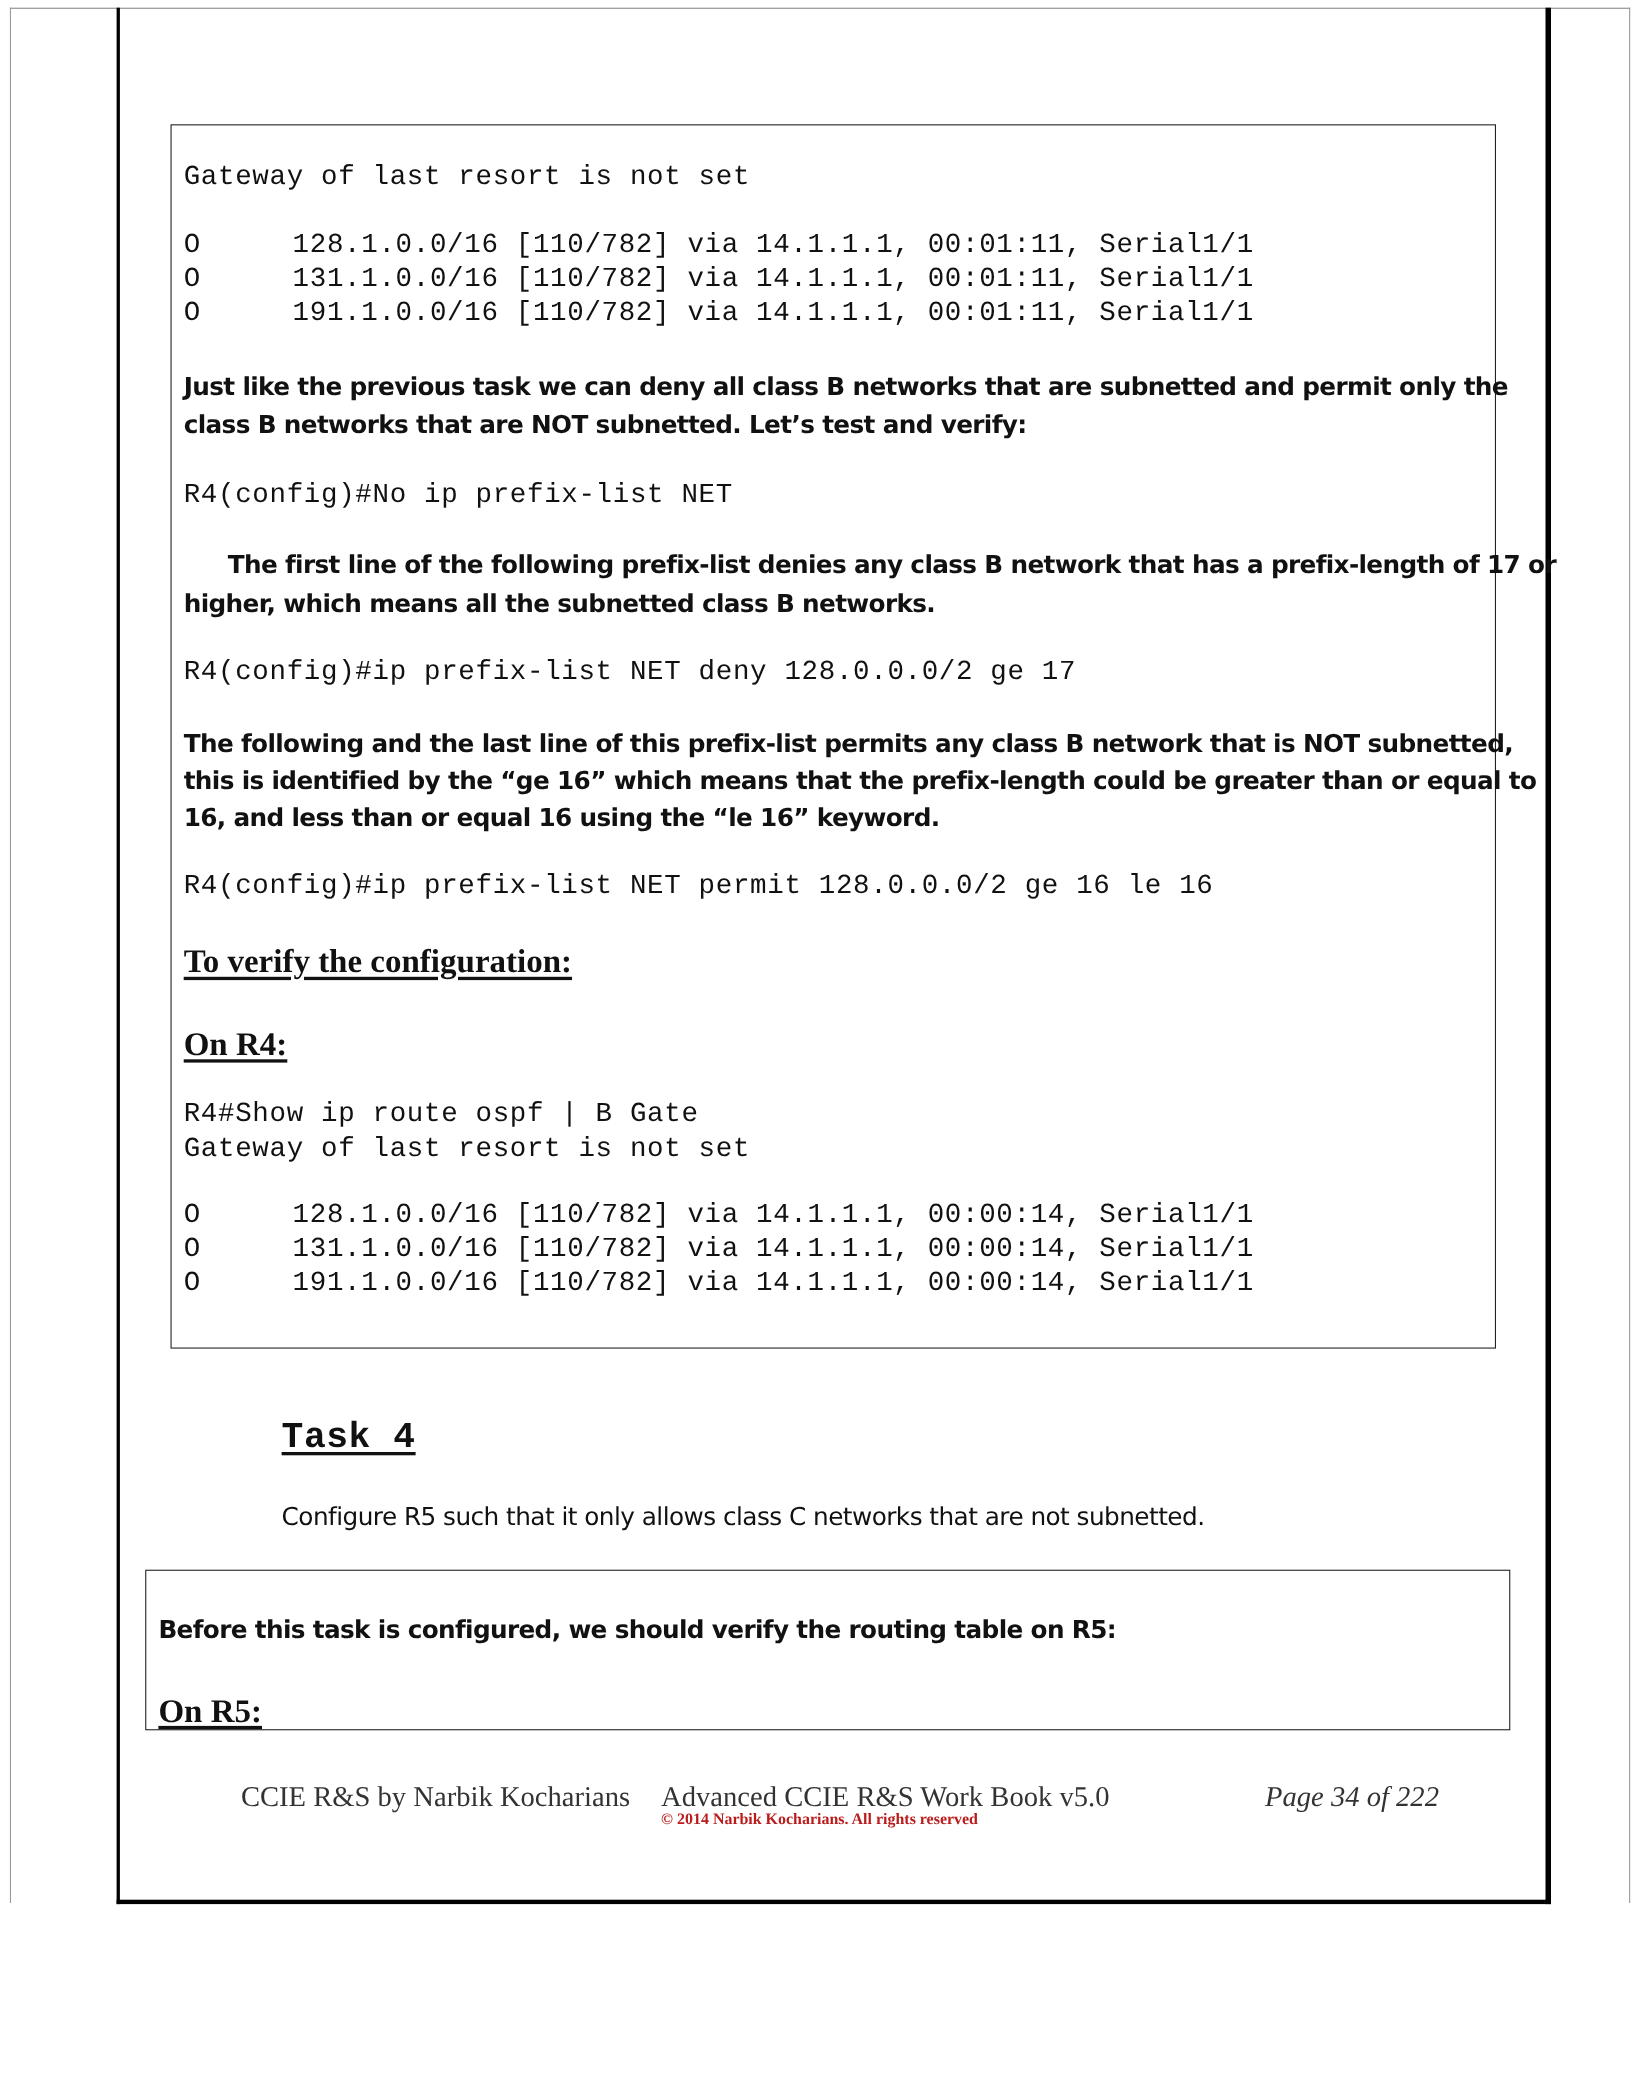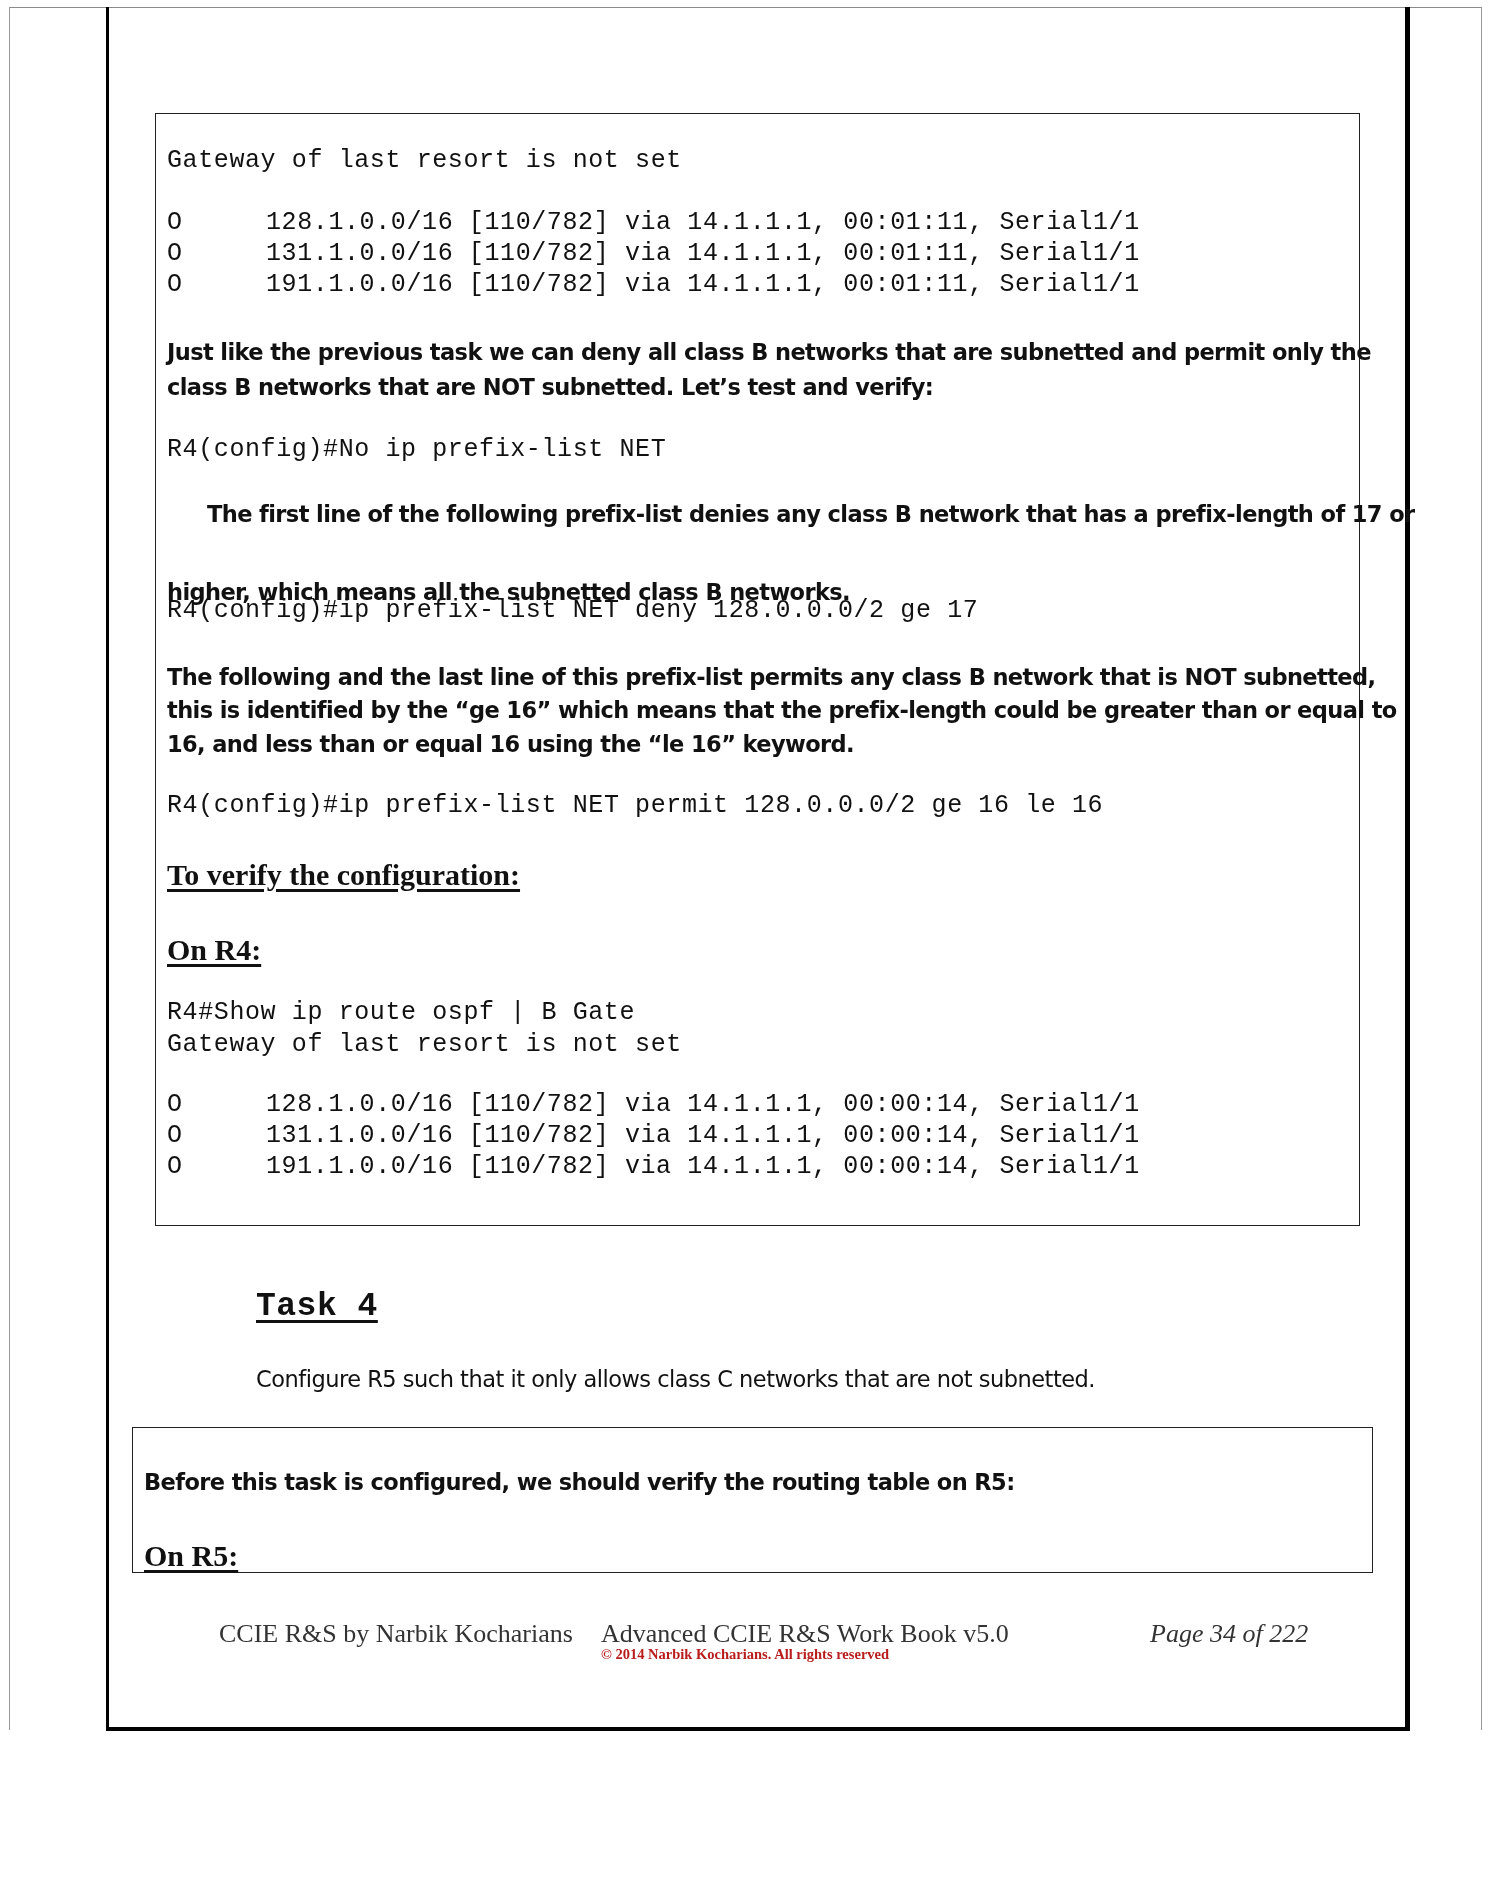--- a/index.html
+++ b/index.html
@@ -44,21 +44,21 @@
   <div class="abs mono" style="left:167px; top:270px;"><span>O</span></div>
   <div class="abs mono" style="left:266px; top:270px;"><span>191.1.0.0/16</span> <span>[110/782]</span> <span>via 14.1.1.1,</span> <span>00:01:11,</span> <span>Serial1/1</span></div>
 </div>
 
 <div class="abs sans" style="left:167px; top:339px;">Just like the previous task we can deny all class B networks that are subnetted and permit only the</div>
 <div class="abs sans" style="left:167px; top:374px;">class B networks that are NOT subnetted. Let’s test and verify:</div>
 
 <div class="abs mono" style="left:167px; top:435px;"><span>R4(config)#</span><b>No ip prefix-list NET</b></div>
 
 <div class="abs sans" style="left:167px; top:501px;margin-left:40px;">The first line of the following prefix-list denies any class B network that has a prefix-length of 17 or</div>
-<div class="abs sans" style="left:167px; top:536px;margin-top:43px;">higher, which means all the subnetted class B networks.</div>
+<div class="abs sans" style="left:167px; top:536px;">higher, which means all the subnetted class B networks.</div>
 
 <div class="abs mono" style="left:167px; top:596px;"><span>R4(config)#</span><b>ip prefix-list NET deny 128.0.0.0/2 ge 17</b></div>
 
 <div class="abs sans" style="left:167px; top:664px;">The following and the last line of this prefix-list permits any class B network that is NOT subnetted,</div>
 <div class="abs sans" style="left:167px; top:697px;">this is identified by the “ge 16” which means that the prefix-length could be greater than or equal to</div>
 <div class="abs sans" style="left:167px; top:731px;">16, and less than or equal 16 using the “le 16” keyword.</div>
 
 <div class="abs mono" style="left:167px; top:791px;"><span>R4(config)#</span><b>ip prefix-list NET permit 128.0.0.0/2 ge 16 le 16</b></div>
 
 <div class="abs serif-h" style="left:167px; top:858px;">To verify the configuration:</div>

